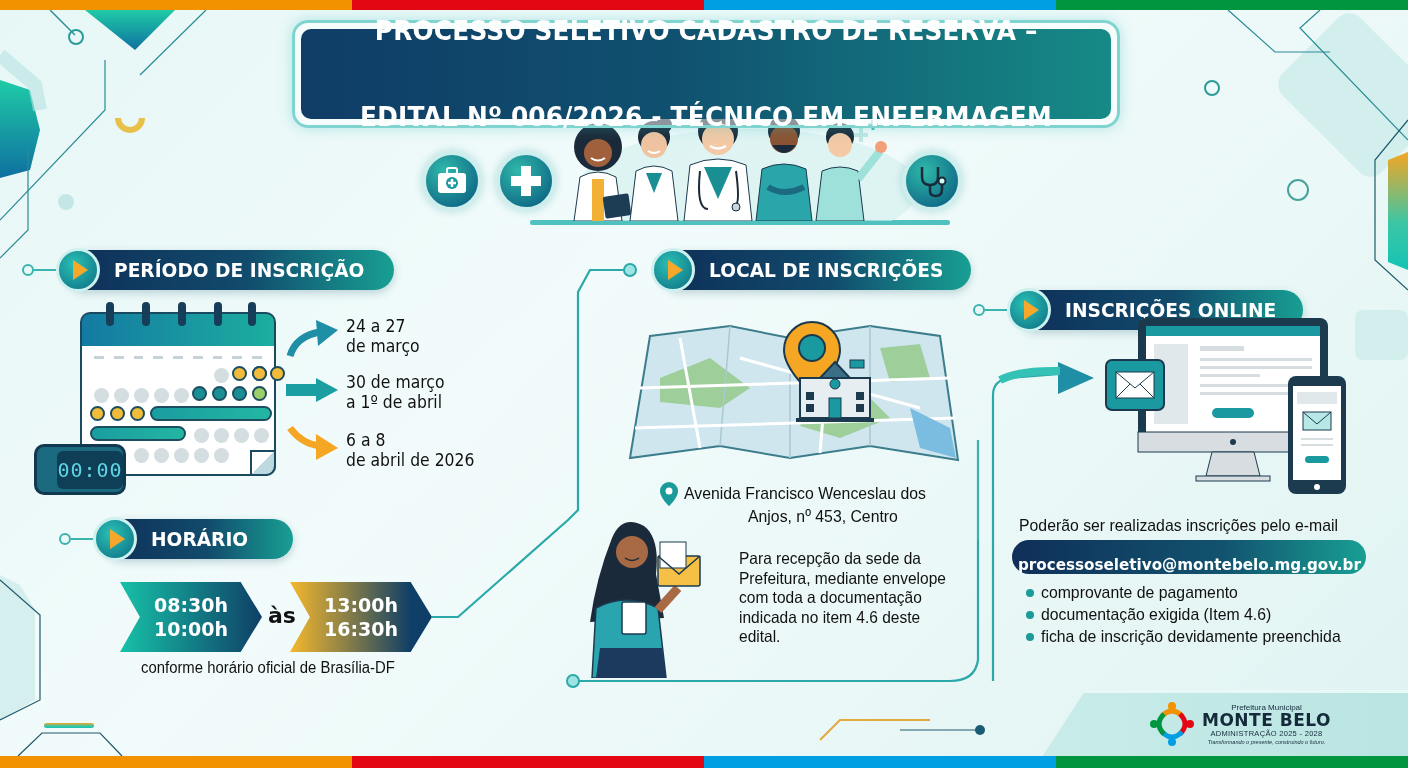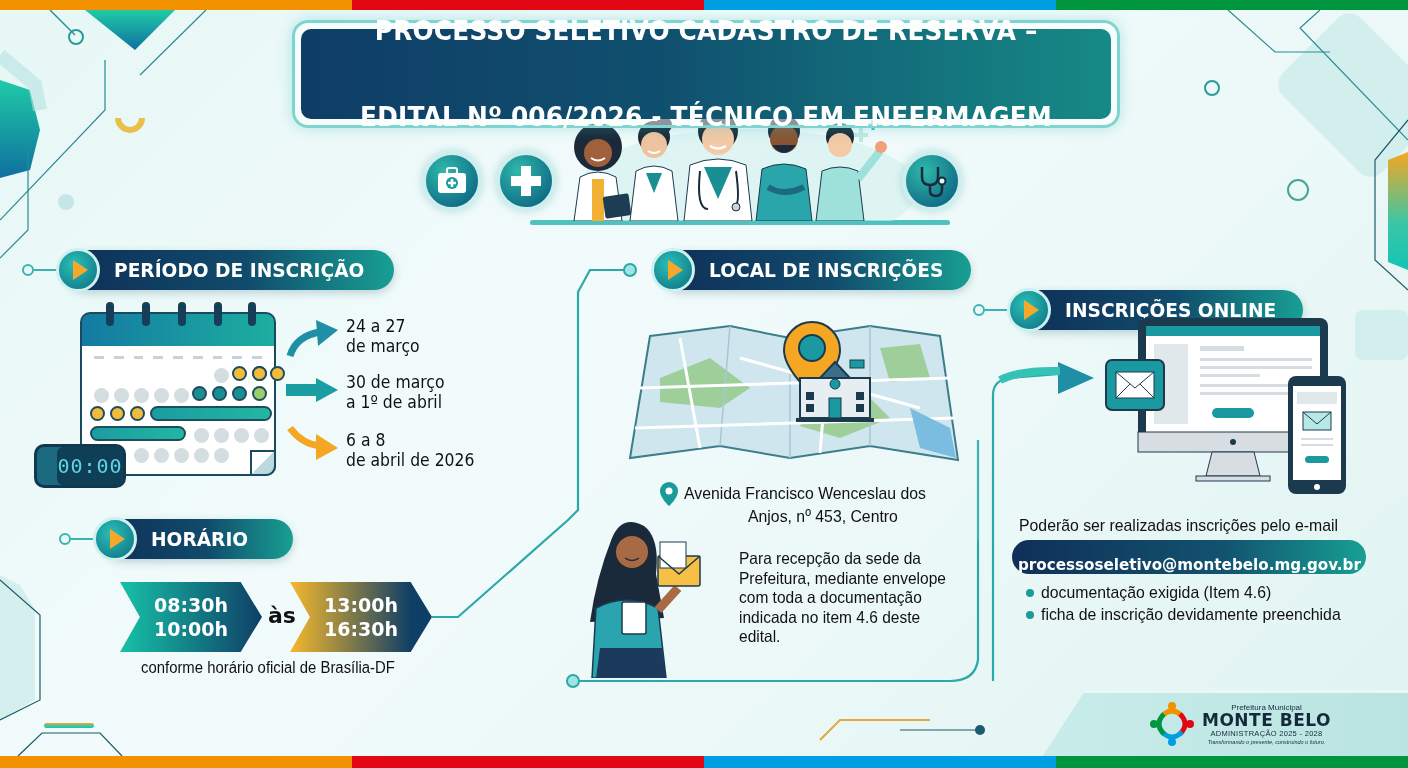--- a/index.html
+++ b/index.html
@@ -84,21 +84,21 @@
   .ring { position: absolute; top: -10px; width: 8px; height: 24px; background: #173e58; border-radius: 4px; }
   .cal-dash { position: absolute; top: 10px; left: 12px; right: 12px; height: 3px; display: flex; gap: 10px; }
   .cal-dash span { flex: 1; background: #c7d3d8; }
   .dot { position: absolute; width: 15px; height: 15px; border-radius: 50%; background: #d4dde0; }
   .dot.y { background: #f2bc3a; border: 2px solid #1d4e60; }
   .dot.t { background: #1a8f93; border: 2px solid #1d4e60; }
   .dot.g { background: #9ccf6a; border: 2px solid #1d4e60; }
   .bar { position: absolute; height: 15px; border-radius: 8px; background: linear-gradient(90deg, #1a9da0, #23b6a2); border: 2px solid #1d4e60; }
   .fold { position: absolute; right: -2px; bottom: -2px; width: 26px; height: 26px; background: linear-gradient(135deg, #fff 50%, #bcd9e0 50%); border: 2px solid #1a4a60; border-radius: 0 0 10px 0; }
 
-  .clock { position: absolute; left: 34px; top: 444px; width: 92px; height: 44px; border-radius: 10px; background: #1b6a80; border: 3px solid #10384e; z-index: 2; display: flex; align-items: center; justify-content: center; padding-left: 20px; }
+  .clock { position: absolute; left: 34px; top: 444px; width: 92px; height: 51px; border-radius: 10px; background: #1b6a80; border: 3px solid #10384e; z-index: 2; display: flex; align-items: center; justify-content: center; padding-left: 20px; }
   .clock .screen { width: 78px; height: 38px; background: #0f3f56; border-radius: 6px; color: #5fd4e4; font-family: "DejaVu Sans Mono", monospace; font-size: 20px; display: flex; align-items: center; justify-content: center; letter-spacing: 1px; }
 
   .date-item { position: absolute; left: 346px; font-weight: 400; font-size: 17px; line-height: 20px; color: #111; font-family: "DejaVu Sans", sans-serif; z-index: 2; }
   .date-item div { transform: scaleX(0.92); transform-origin: left; white-space: nowrap; }
 
   
   .time-chev {
     position: absolute; top: 582px; height: 70px; width: 142px;
     clip-path: polygon(0 0, 85% 0, 100% 50%, 85% 100%, 0 100%, 14% 50%);
     color: #fff; font-weight: 700; font-size: 19px; line-height: 24px;
@@ -506,20 +506,24 @@
   </g>
 </svg>
 
 <div class="email-intro">Poderão ser realizadas inscrições pelo e-mail</div>
 <div class="email-pill">
   <span>processoseletivo@montebelo.mg.gov.br</span>
 </div>
 <ul class="req-list">
   <li>
       <span class="b"></span>
+      <span class="t">comprovante de pagamento</span>
+    </li>
+  <li>
+      <span class="b"></span>
       <span class="t">documentação exigida (Item 4.6)</span>
     </li>
   <li>
       <span class="b"></span>
       <span class="t">ficha de inscrição devidamente preenchida</span>
     </li>
 </ul>
 
 <div class="logo-panel"></div>
 <div class="logo">

